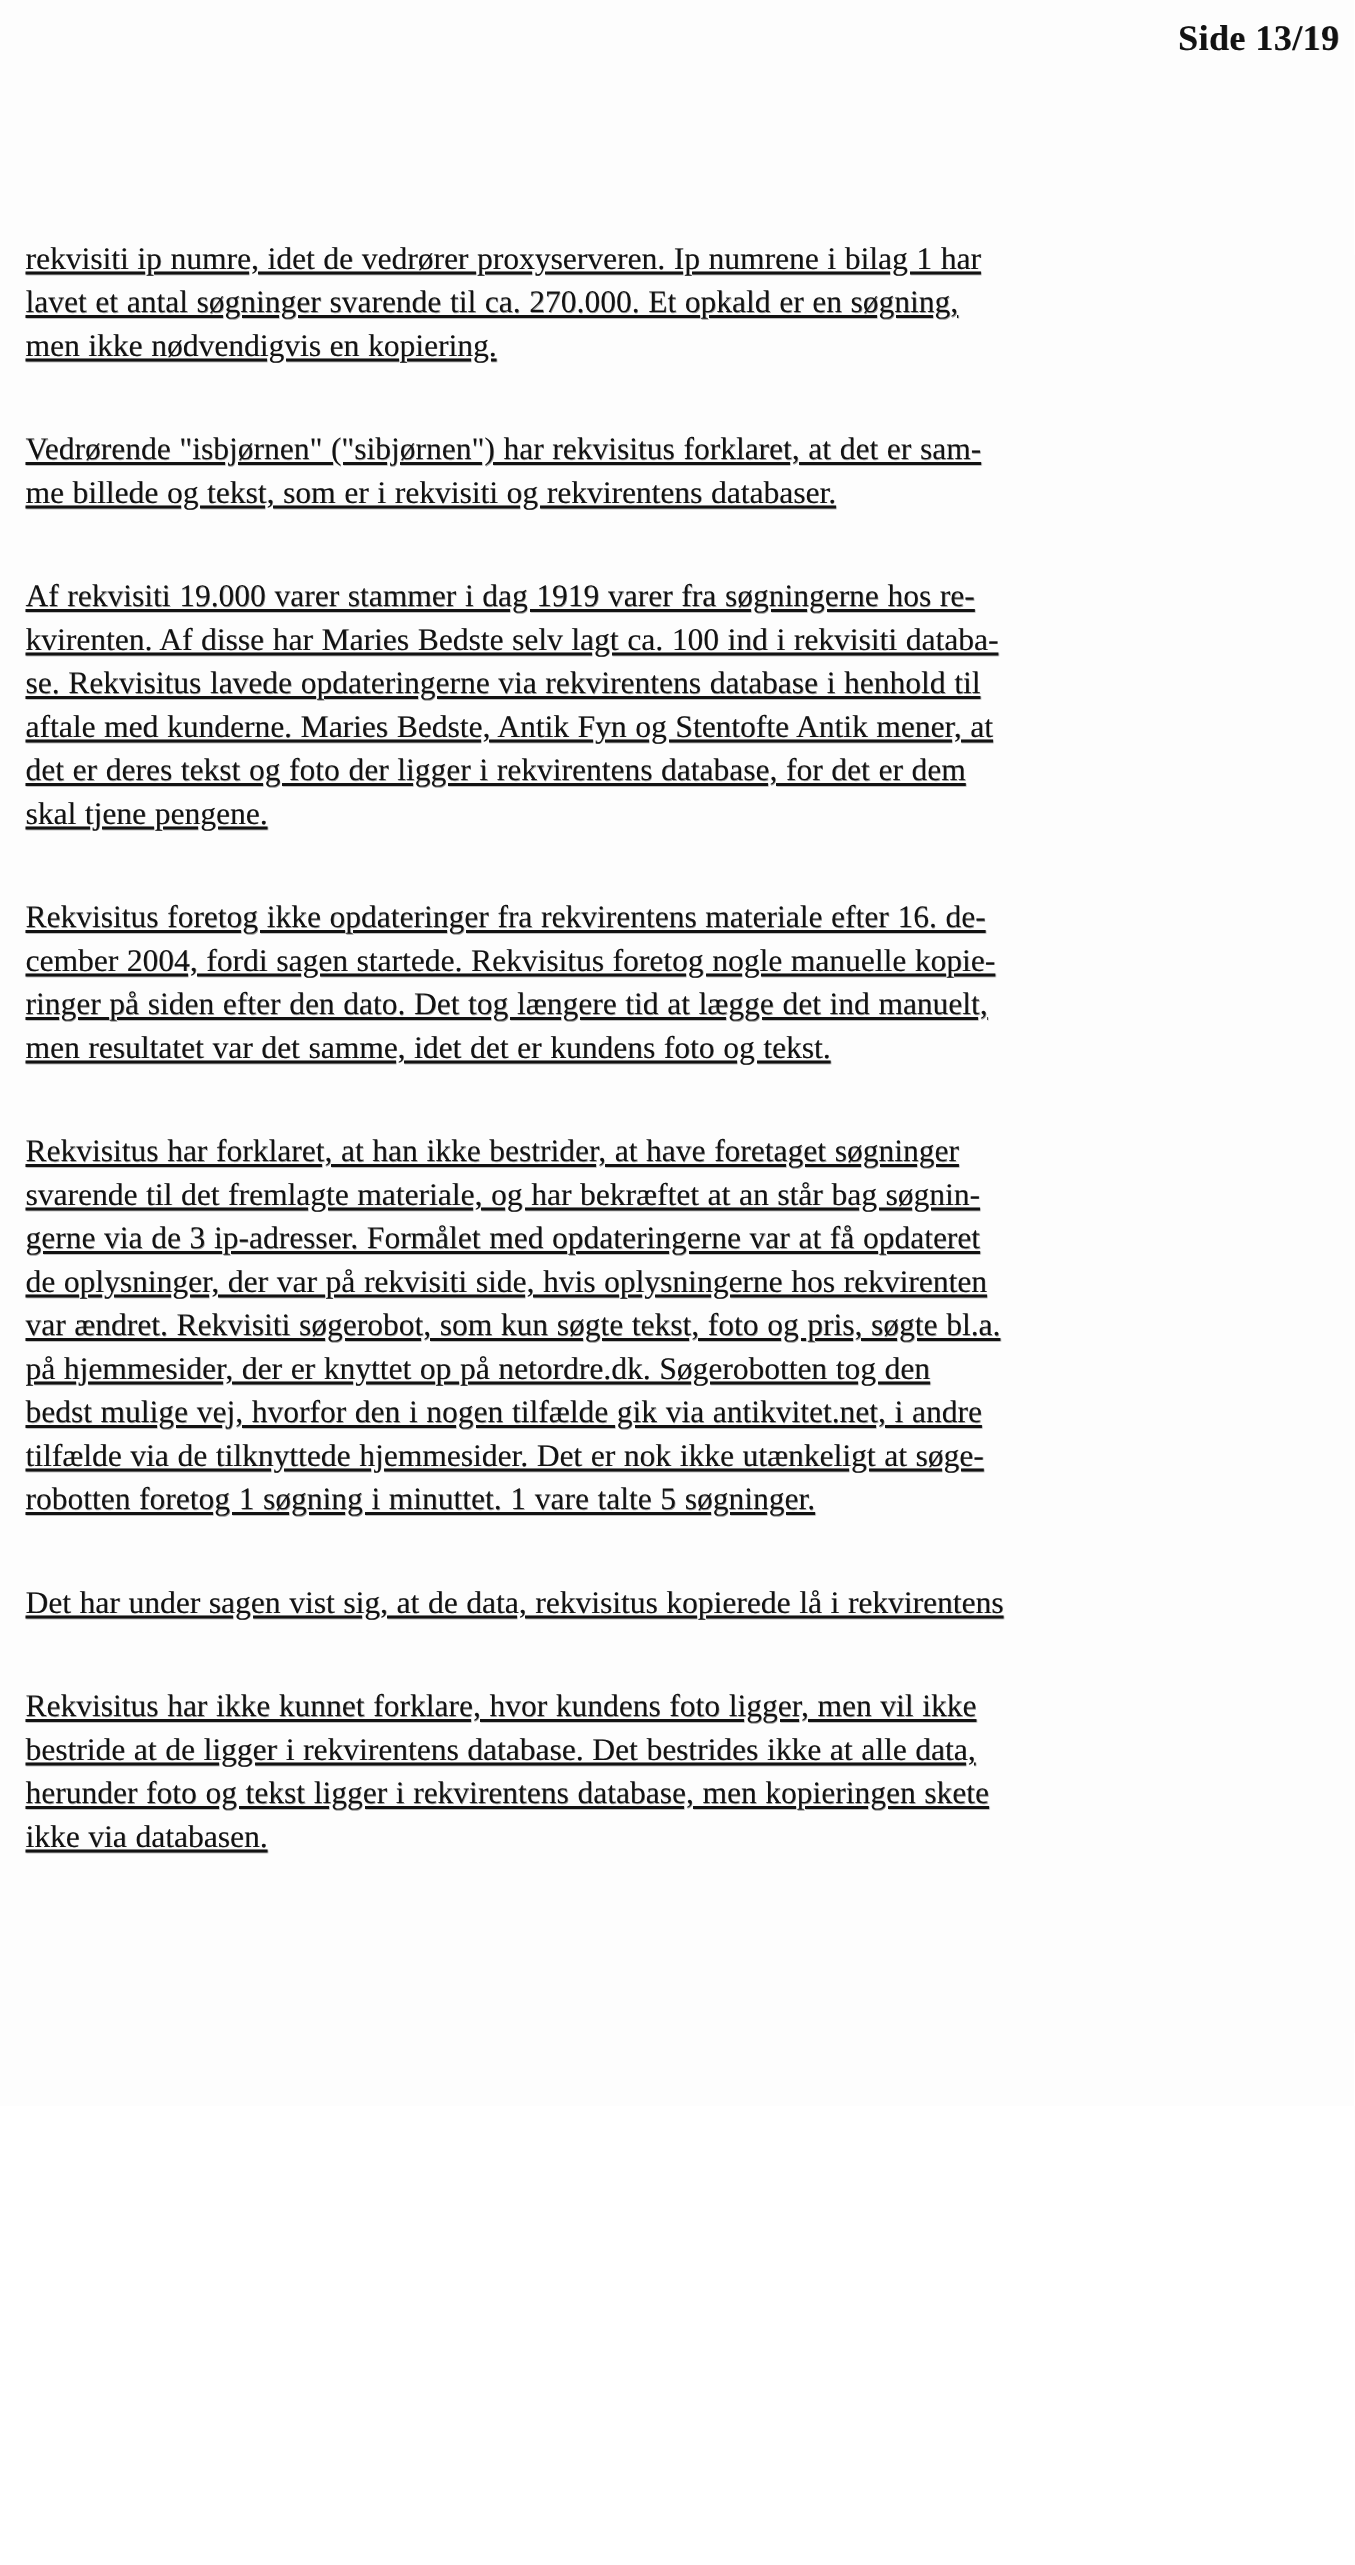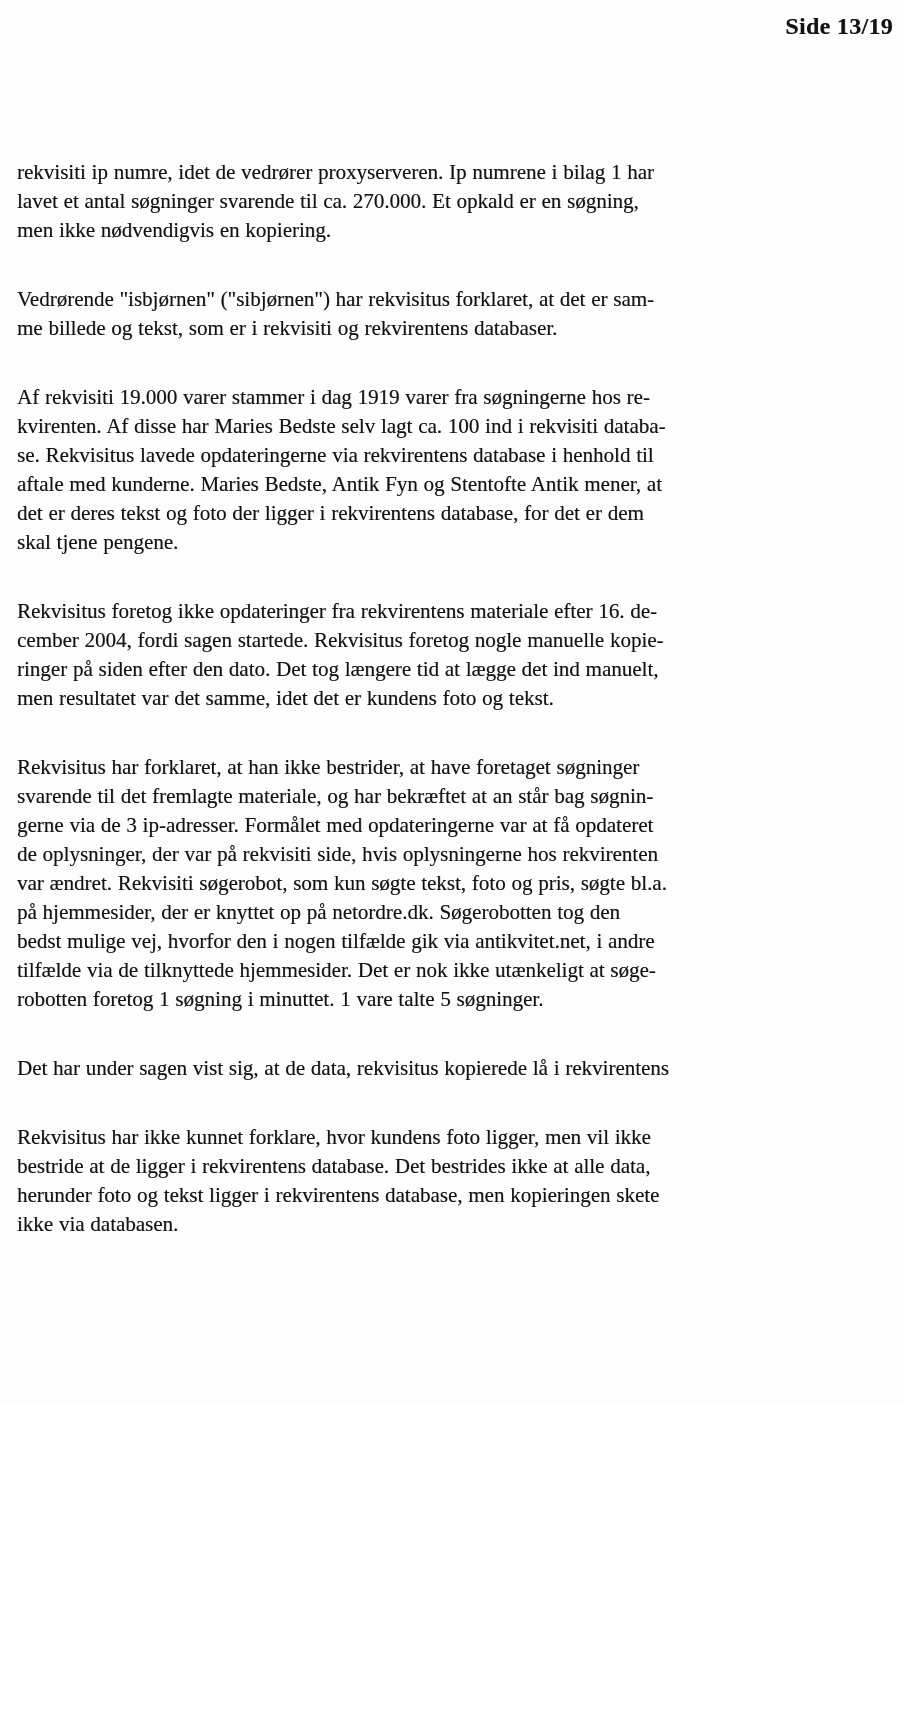--- a/index.html
+++ b/index.html
@@ -19,20 +19,21 @@
     font-size: 24px;
     font-weight: bold;
     letter-spacing: 0.3px;
     text-shadow: 0.4px 0.4px 0 rgba(0,0,0,0.45);
   }
   .doc-body {
     position: absolute;
     top: 158px;
     left: 17px;
     width: 806px;
+    text-decoration: underline;
   }
   .doc-body p {
     margin: 0 0 40px 0;
     font-size: 21px;
     line-height: 29px;
     white-space: pre-line;
     text-shadow: 0.4px 0.4px 0 rgba(0,0,0,0.4);
     word-spacing: 0.5px;
   }
   .doc-code {

